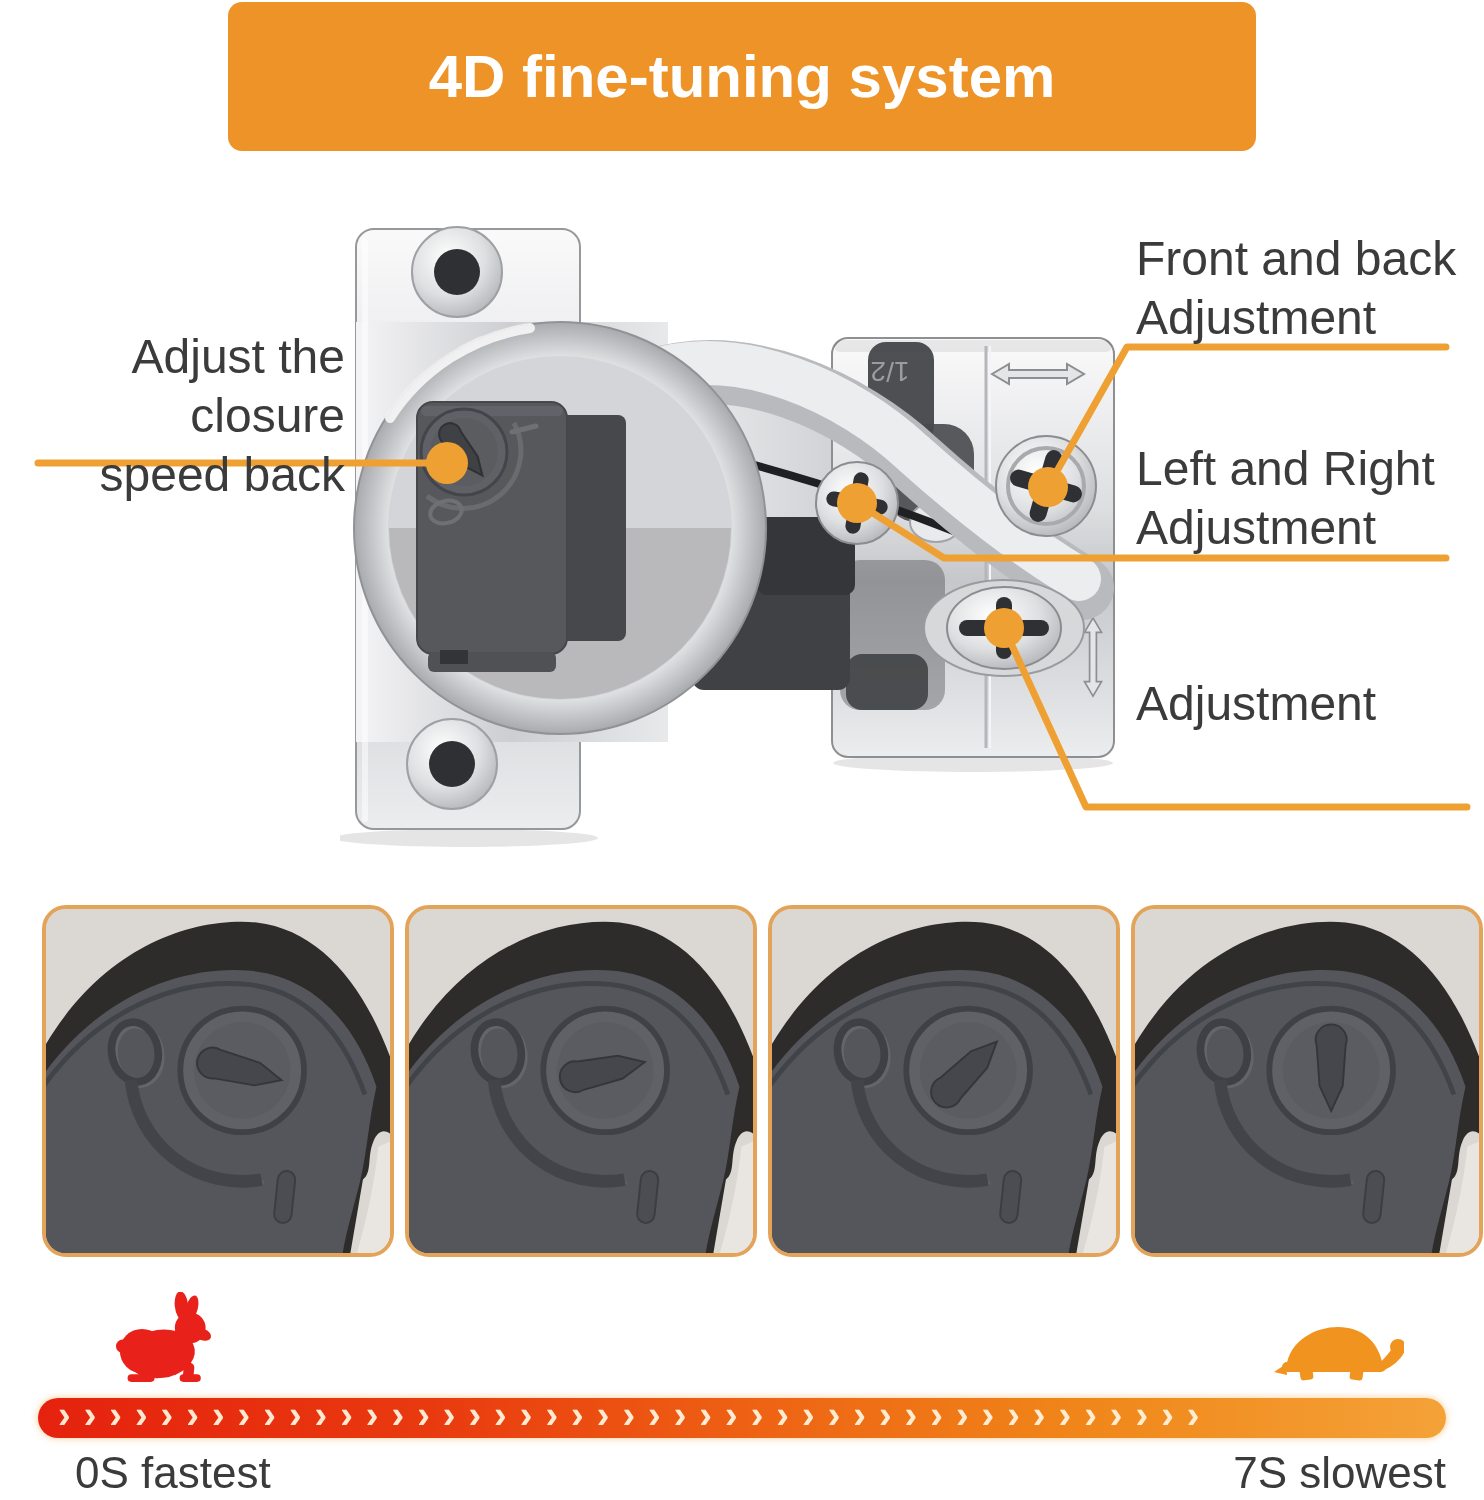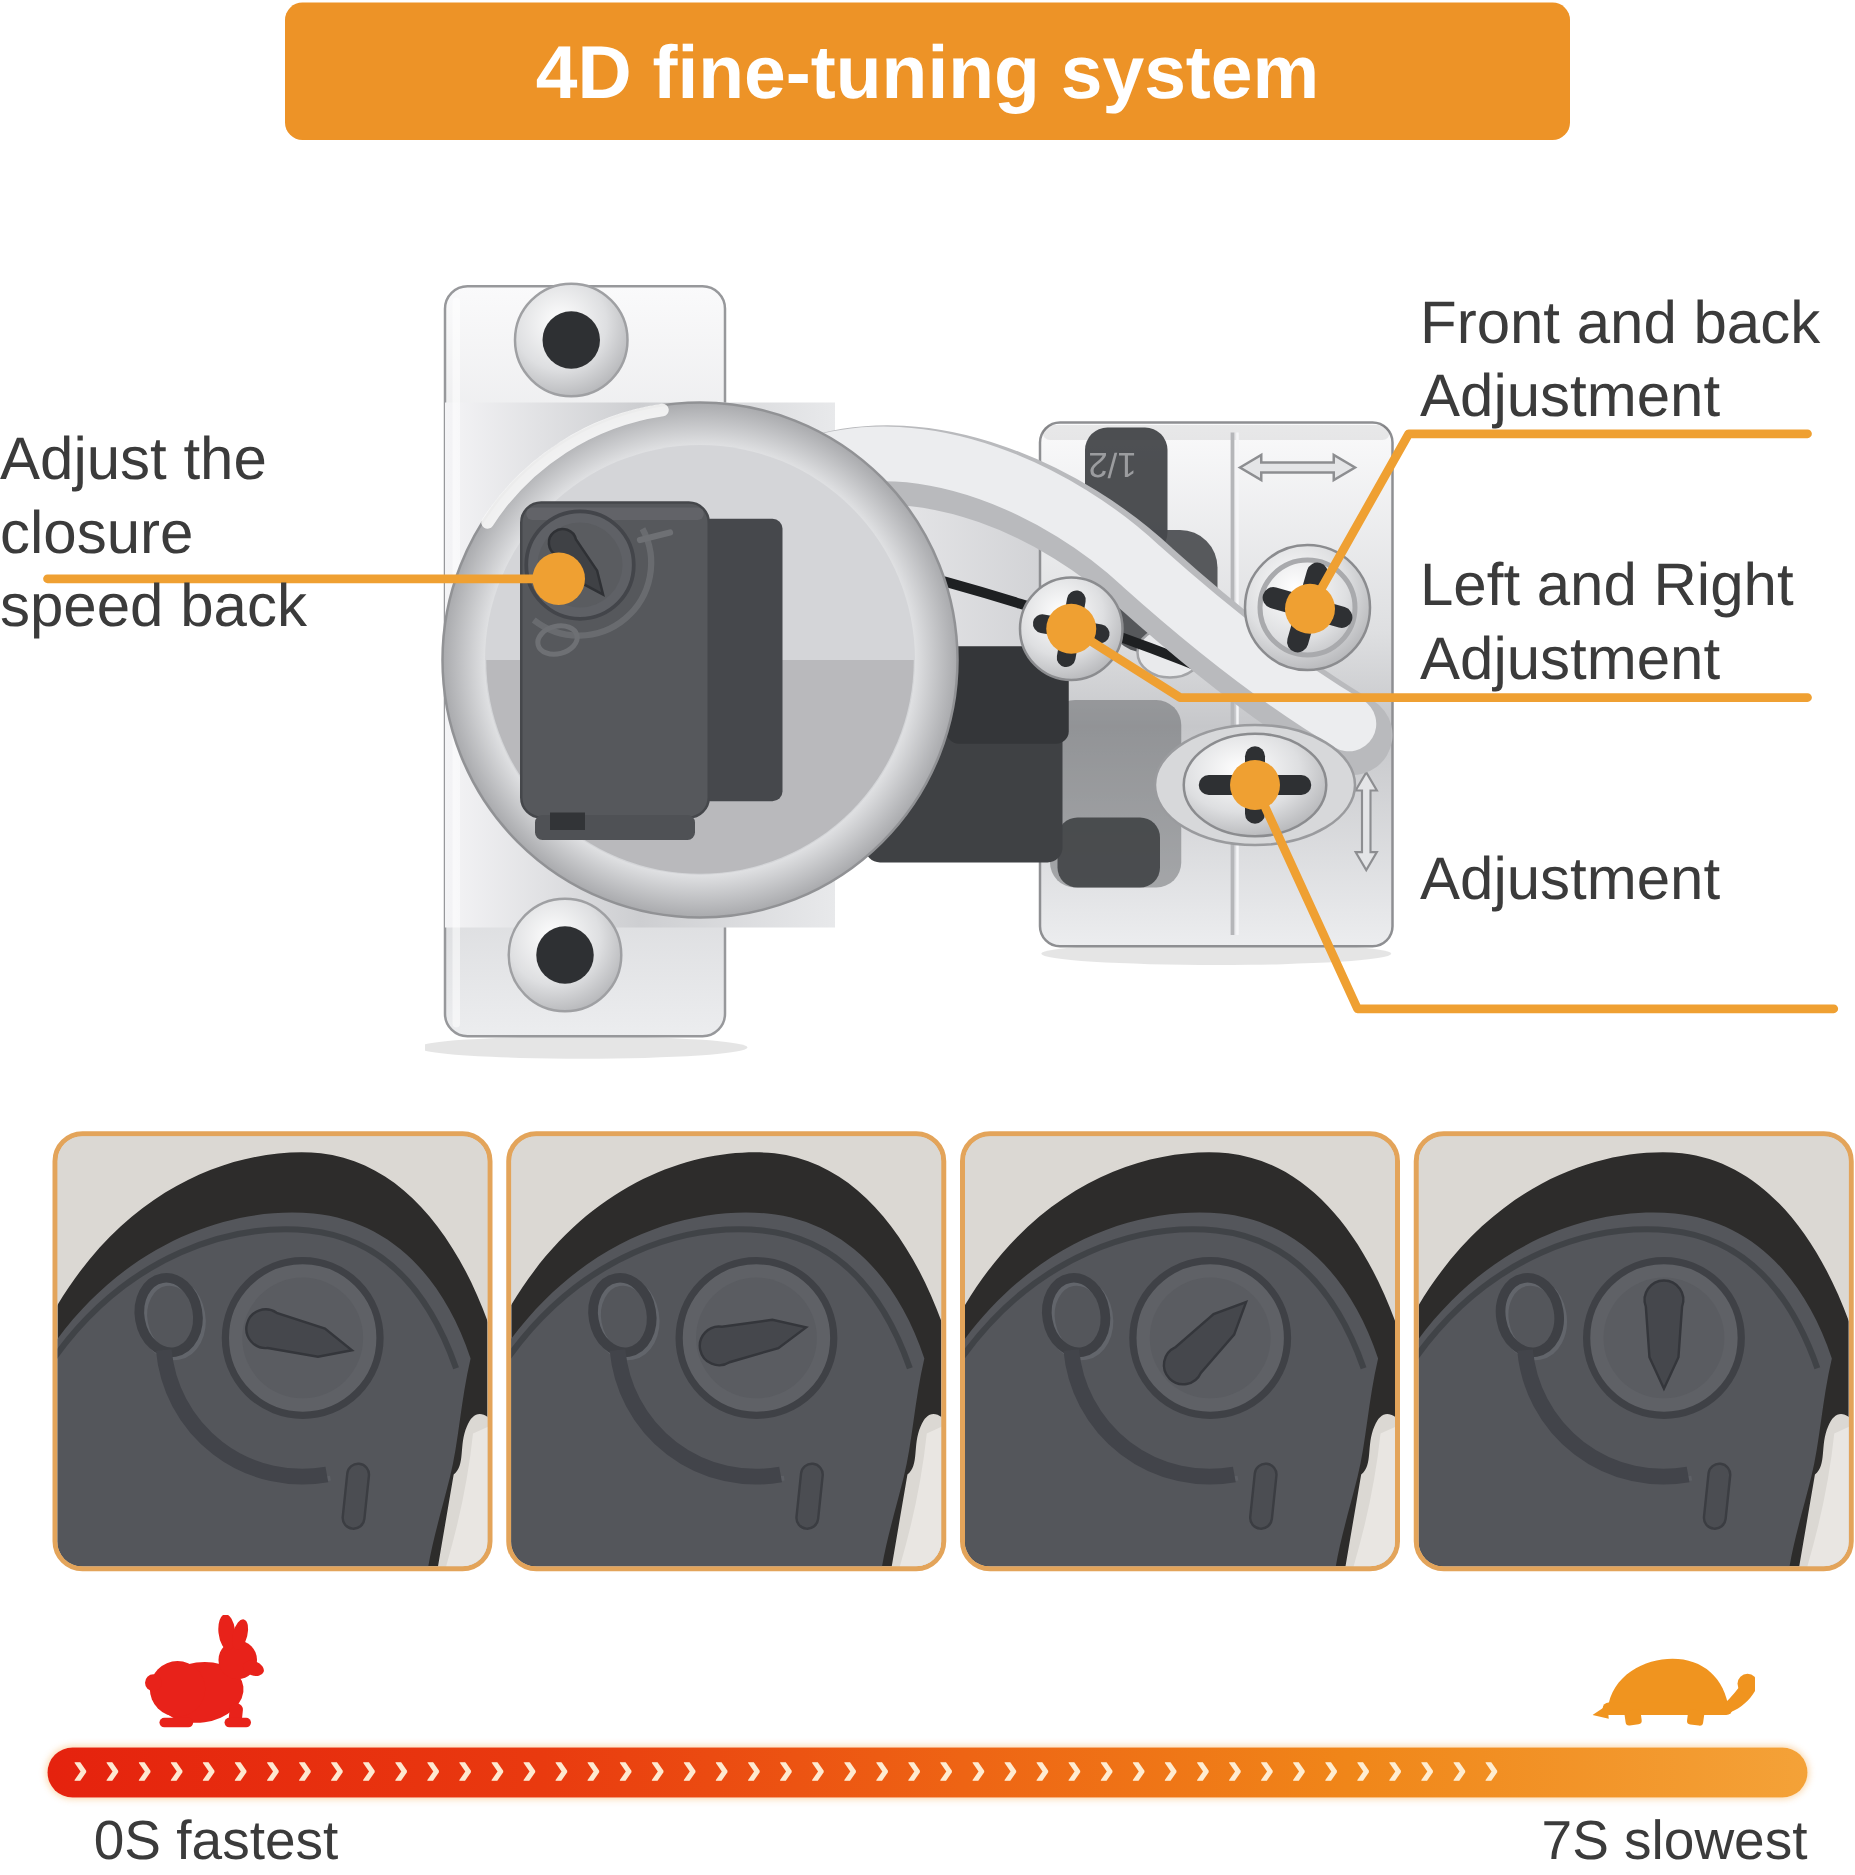--- a/index.html
+++ b/index.html
@@ -10,27 +10,27 @@
     --turtle:#F0941F;
     --label-text:#3B3B3B;
   }
   *{box-sizing:border-box}
   html,body{margin:0;padding:0;background:#fff}
   #canvas{
     position:relative;width:1484px;height:1500px;background:#ffffff;overflow:hidden;
     font-family:"Liberation Sans","DejaVu Sans",sans-serif;color:var(--label-text);
   }
   .banner{
-    position:absolute;left:228px;top:2px;width:1028px;height:110px;
+    position:absolute;left:228px;top:2px;width:1028px;height:149px;
     background:var(--banner-bg);border-radius:14px;
     display:flex;align-items:center;justify-content:center;
   }
   .banner h1{margin:0;color:#ffffff;font-size:60px;font-weight:bold;letter-spacing:0}
   .callout{position:absolute;font-size:48px;line-height:59px;color:var(--label-text)}
-  .co-speed{left:0;top:338px;width:345px;}
+  .co-speed{left:0;top:327px;width:345px;text-align:right}
   .co-fb{left:1136px;top:229px}
   .co-lr{left:1136px;top:439px}
   .co-ud{left:1136px;top:674px}
   #hinge{position:absolute;left:340px;top:210px;width:800px;height:650px}
   #overlay{position:absolute;left:0;top:0;width:1484px;height:1500px;pointer-events:none}
   #overlay path,#overlay line{stroke:var(--callout-line);stroke-width:7;fill:none;stroke-linecap:round;stroke-linejoin:round}
   #overlay circle{fill:var(--callout-line)}
   .panel{
     position:absolute;top:905px;width:352px;height:352px;
     border:4px solid var(--panel-border);border-radius:24px;overflow:hidden;background:#DBD8D3;

